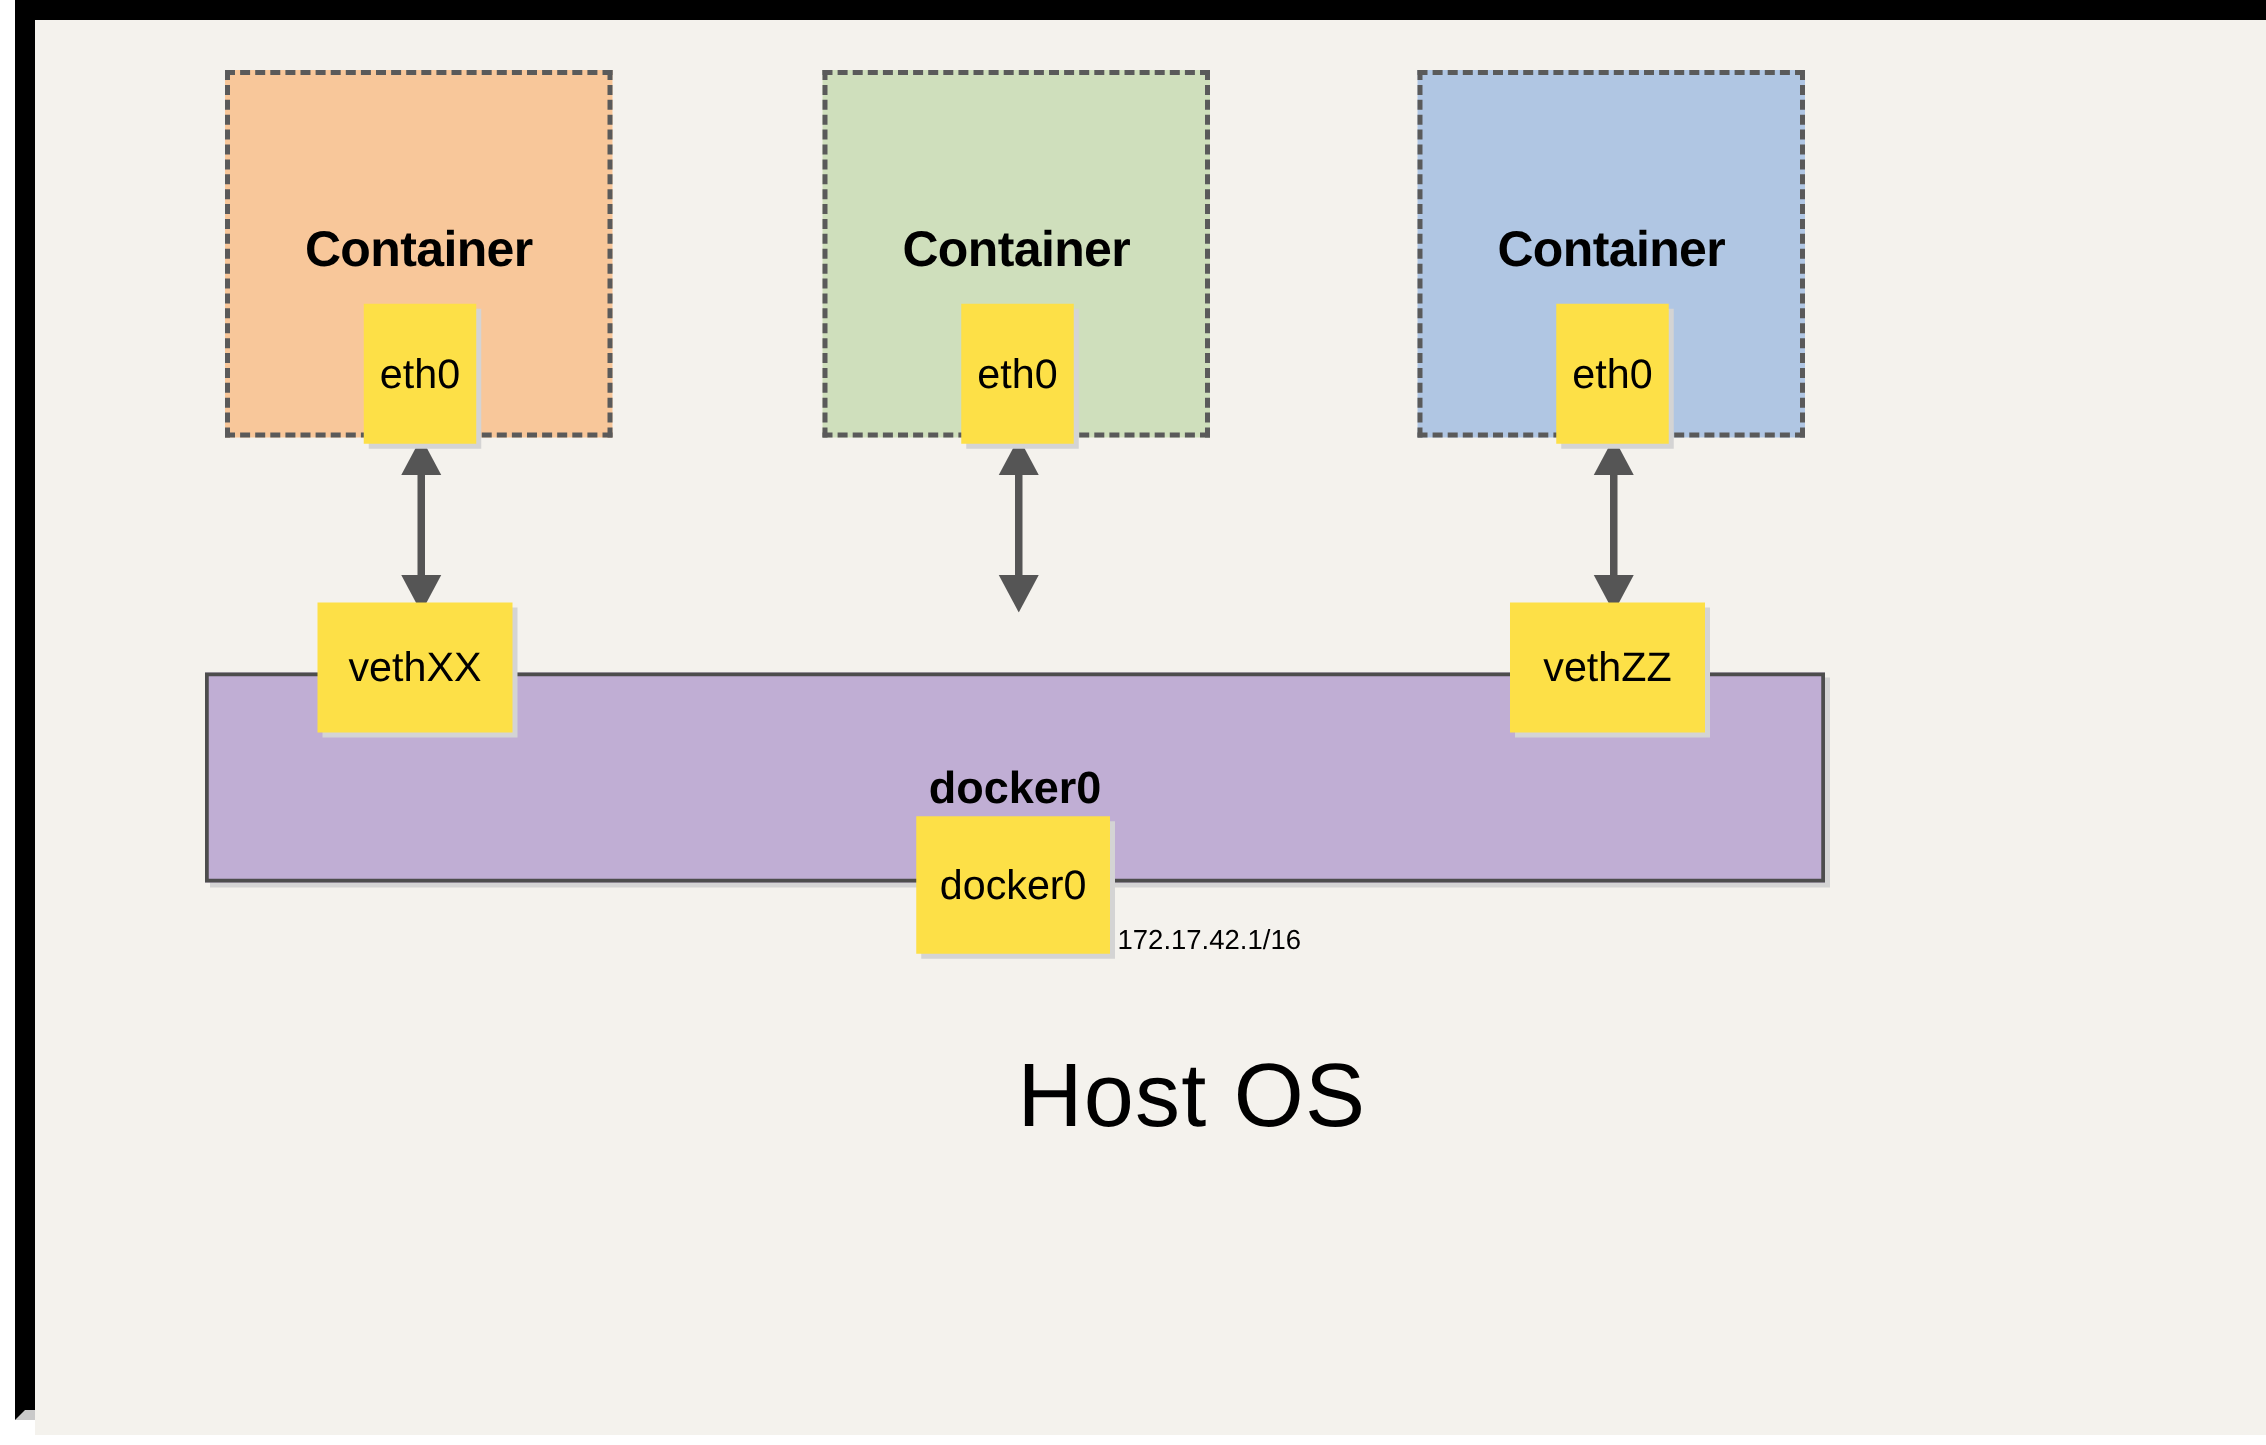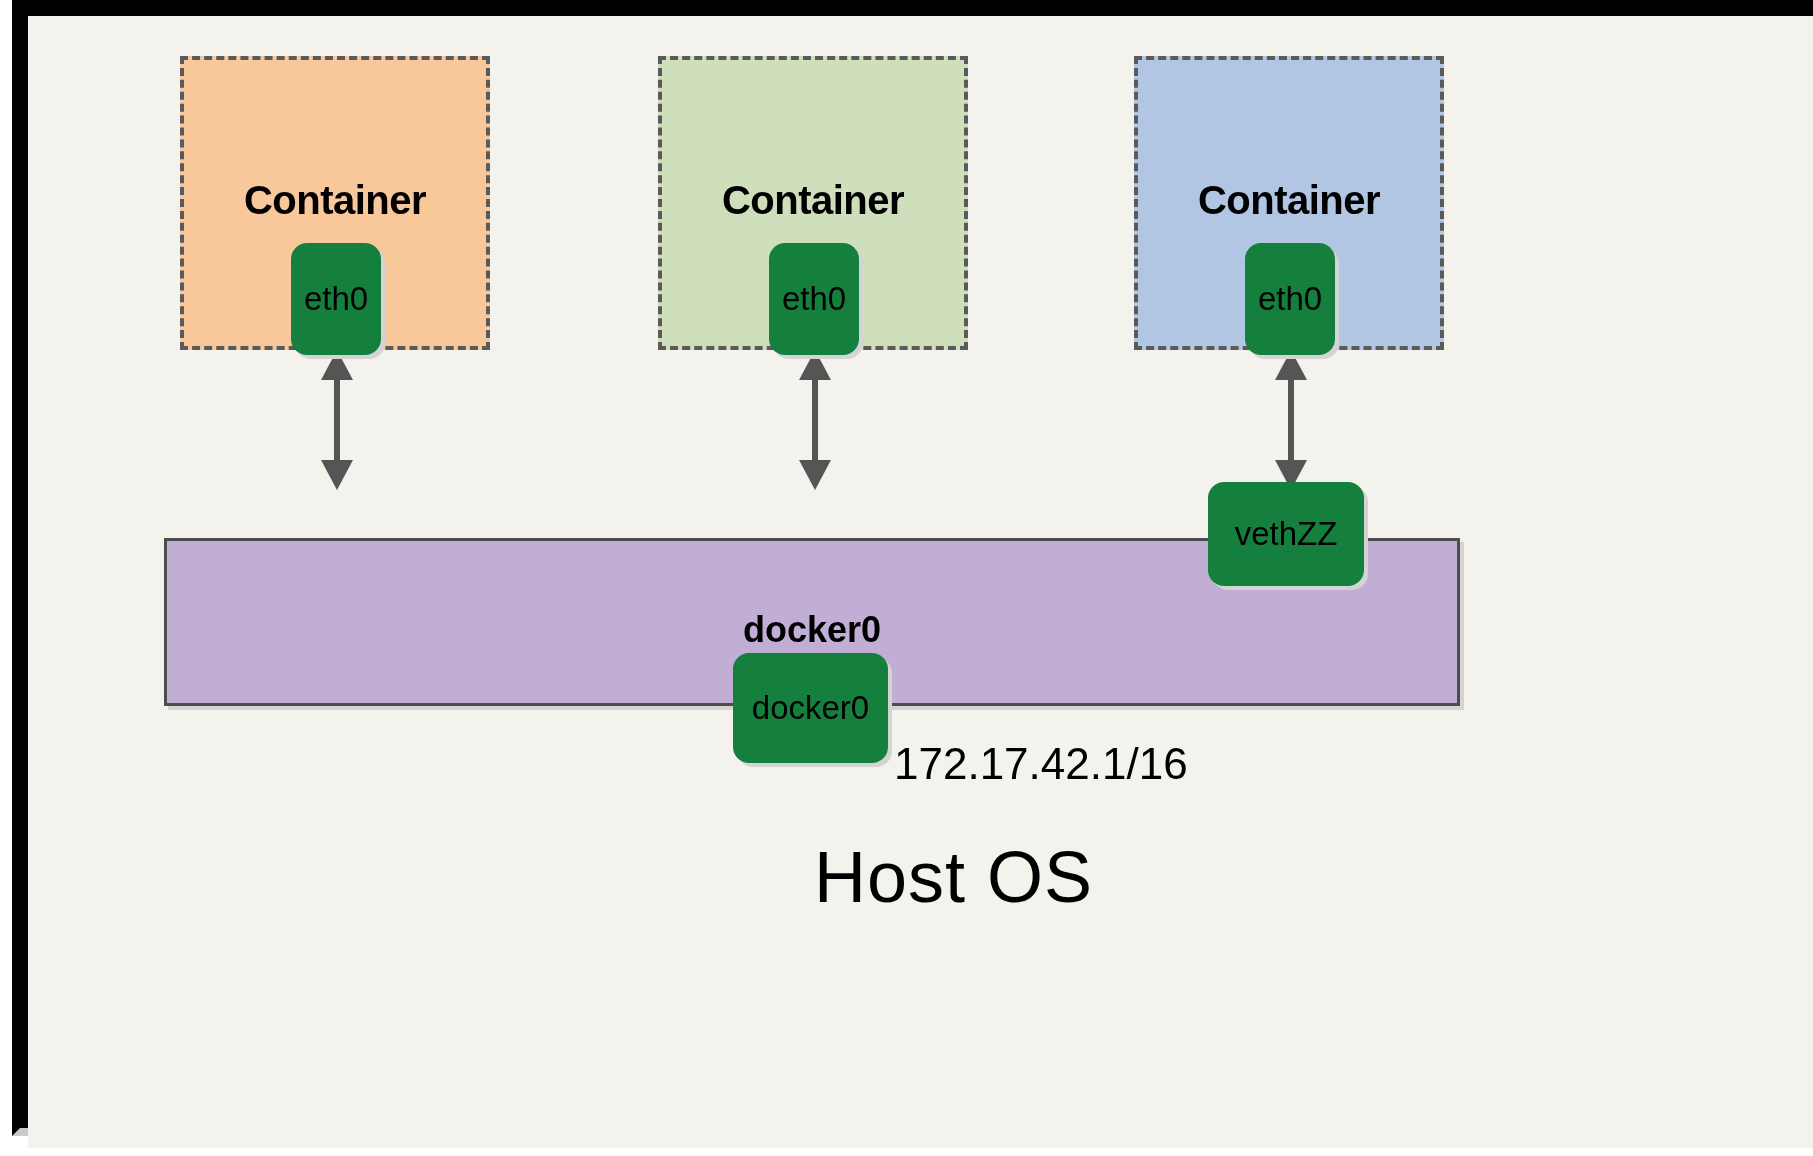--- a/index.html
+++ b/index.html
@@ -45,29 +45,28 @@
     font-size: 40px;
     font-weight: bold;
     color: #000;
     margin-top: 118px;
     letter-spacing: -0.5px;
   }
 
   
   .ybox {
     position: absolute;
-    background: #15803d;
+    background: #fde047;
     box-shadow: 4px 4px 0 0 #d4d4d4;
     display: flex;
     align-items: center;
     justify-content: center;
     color: #000;
     font-size: 33px;
     z-index: 30;
-    border-radius: 16px;
   }
 
   
   #docker-bar {
     position: absolute;
     box-sizing: border-box;
     background: #c0aed4;
     border: 3px solid #4d4d4d;
     box-shadow: 4px 4px 0 0 #d4d4d4;
     z-index: 10;
@@ -87,21 +86,21 @@
     position: absolute;
     z-index: 20;
   }
 
   
   .free-text {
     position: absolute;
     color: #000;
     white-space: nowrap;
   }
-  #ip-label { font-size: 44px; }
+  #ip-label { font-size: 22px; }
   #host-os-label {
     font-size: 72px;
     letter-spacing: 1px;
     font-weight: 300;
   }
 </style>
 </head>
 <body>
 
 <div id="frame">
@@ -113,20 +112,23 @@
     <div class="ybox" style="left:263px; top:227px; width:90px; height:112px;">
       <span>eth0</span>
     </div>
 
     <svg class="arrow-svg" style="left:288px; top:334px;" width="42" height="140" viewBox="0 0 42 140">
       <line x1="21" y1="22" x2="21" y2="118" stroke="#555555" stroke-width="6"></line>
       <polygon points="21,0 37,30 5,30" fill="#555555"></polygon>
       <polygon points="21,140 37,110 5,110" fill="#555555"></polygon>
     </svg>
 
+    <div class="ybox" style="left:226px; top:466px; width:156px; height:104px;">
+      <span>vethXX</span>
+    </div>
 
     <div class="container-box" style="left:630px; top:40px; width:310px; height:294px; background:#cfdfbc;">
       <div class="container-title">Container</div>
     </div>
     <div class="ybox" style="left:741px; top:227px; width:90px; height:112px;">
       <span>eth0</span>
     </div>
 
     <svg class="arrow-svg" style="left:766px; top:334px;" width="42" height="140" viewBox="0 0 42 140">
       <line x1="21" y1="22" x2="21" y2="118" stroke="#555555" stroke-width="6"></line>

